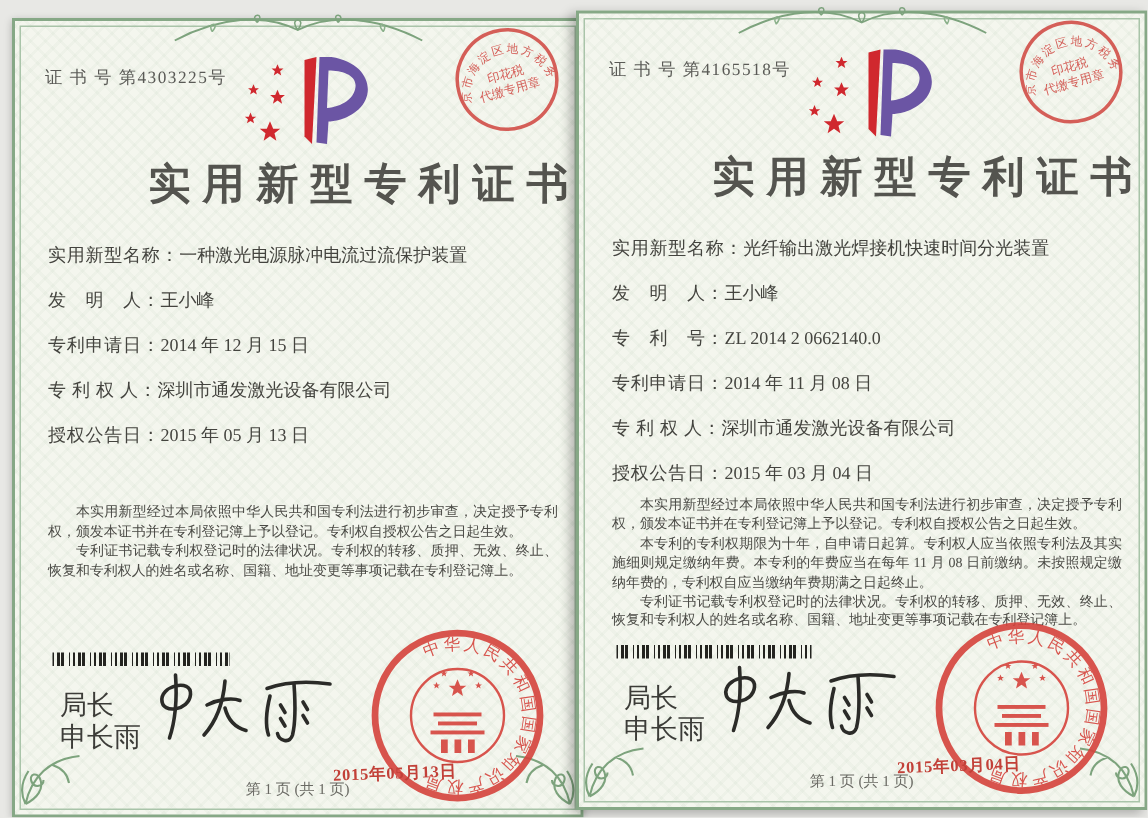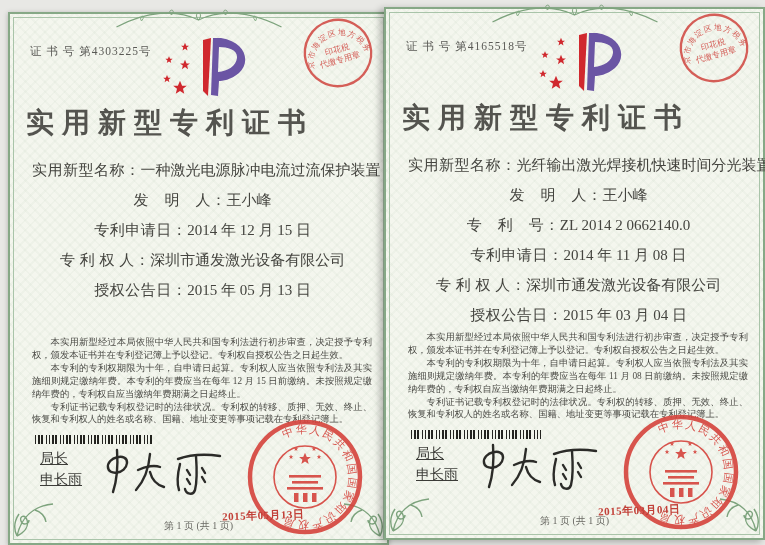--- a/index.html
+++ b/index.html
@@ -6,31 +6,31 @@
   #stage{position:relative;width:765px;height:545px;background:#e8e8e5;overflow:hidden;
          font-family:"Liberation Serif","DejaVu Serif",serif;}
   .cert{position:absolute;width:377px;height:529px;background:#f4f6ee;
         background-image:repeating-linear-gradient(45deg,rgba(125,163,125,.05) 0 2px,transparent 2px 7px),
                          repeating-linear-gradient(-45deg,rgba(125,163,125,.05) 0 2px,transparent 2px 7px);
         border:2px solid #86a886;box-shadow:0 1px 5px rgba(0,0,0,.25);}
   .inner-border{position:absolute;inset:3px;border:1px solid #a9c4a9;pointer-events:none;}
   .cert-no{position:absolute;left:20px;top:30px;font-size:11.5px;letter-spacing:1px;color:#5a5a56;}
   .logo{position:absolute;left:148px;top:20px;width:92px;height:68px;}
   .tax-seal{position:absolute;right:10px;top:0px;width:78px;height:78px;transform:rotate(-16deg);opacity:.85;}
-  .title{position:absolute;left:0;right:0;top:90px;text-align:left;font-size:28px;font-weight:600;
-         letter-spacing:8px;color:#54544f;padding-left:16px;}
+  .title{position:absolute;left:0;right:0;top:90px;text-align:right;font-size:28px;font-weight:600;
+         letter-spacing:8px;color:#54544f;}
   .rows{position:absolute;left:22px;right:14px;top:141px;}
-  .row{height:30px;line-height:30px;font-size:15px;color:#44443f;white-space:nowrap;text-align:center;}
+  .row{height:30px;line-height:30px;font-size:12px;color:#44443f;white-space:nowrap;}
   .row .lab{letter-spacing:.5px;}
   .paras{position:absolute;left:22px;right:15px;top:322px;}
   .paras p{margin:0;font-size:9.3px;line-height:12.9px;text-align:justify;text-indent:2em;color:#4a4a45;}
   .barcode{position:absolute;left:25px;top:421px;width:118px;height:9px;background:
     repeating-linear-gradient(90deg,#23231f 0 1px,transparent 1px 3px,#23231f 3px 5px,transparent 5px 6px,
     #23231f 6px 8px,transparent 8px 11px,#23231f 11px 12px,transparent 12px 14px);}
-  .director{position:absolute;left:30px;top:434px;font-size:14px;color:#3c3c38;line-height:21px;text-decoration:underline;}
+  .director{position:absolute;left:30px;top:446px;font-size:18px;color:#3c3c38;line-height:21px;}
   .signature{position:absolute;left:88px;top:430px;width:140px;height:58px;}
   .office-seal{position:absolute;left:235px;top:403px;width:120px;height:120px;opacity:.9;}
   .seal-date{position:absolute;left:212px;top:494px;font-size:11px;color:#c24038;transform:rotate(-2deg);
              letter-spacing:.5px;font-weight:600;}
   .page-label{position:absolute;left:0;right:0;bottom:10px;text-align:center;font-size:10px;color:#6a6a64;}
   .top-flourish{position:absolute;left:50%;top:-7px;transform:translateX(-50%);width:175px;height:26px;}
   .corner{position:absolute;width:46px;height:46px;}
   .corner.bl{left:1px;bottom:1px;}
   .corner.br{right:1px;bottom:1px;transform:scaleX(-1);}
   svg text{font-family:"Liberation Serif","DejaVu Serif",serif;}
@@ -87,21 +87,20 @@
     <div class="rows">
       <div class="row"><span class="lab">实用新型名称：</span><span class="val">一种激光电源脉冲电流过流保护装置</span></div>
       <div class="row"><span class="lab">发　明　人：</span><span class="val">王小峰</span></div>
       <div class="row"><span class="lab">专利申请日：</span><span class="val">2014 年 12 月 15 日</span></div>
       <div class="row"><span class="lab">专 利 权 人：</span><span class="val">深圳市通发激光设备有限公司</span></div>
       <div class="row"><span class="lab">授权公告日：</span><span class="val">2015 年 05 月 13 日</span></div>
     </div>
 
     <div class="paras">
       <p>本实用新型经过本局依照中华人民共和国专利法进行初步审查，决定授予专利权，颁发本证书并在专利登记簿上予以登记。专利权自授权公告之日起生效。</p>
-      <p>本专利的专利权期限为十年，自申请日起算。专利权人应当依照专利法及其实施细则规定缴纳年费。本专利的年费应当在每年 12 月 15 日前缴纳。未按照规定缴纳年费的，专利权自应当缴纳年费期满之日起终止。</p>
       <p>专利证书记载专利权登记时的法律状况。专利权的转移、质押、无效、终止、恢复和专利权人的姓名或名称、国籍、地址变更等事项记载在专利登记簿上。</p>
     </div>
 
     <div class="barcode"></div>
 
     <div class="director">
       <div>局长</div>
       <div>申长雨</div>
     </div>
 

